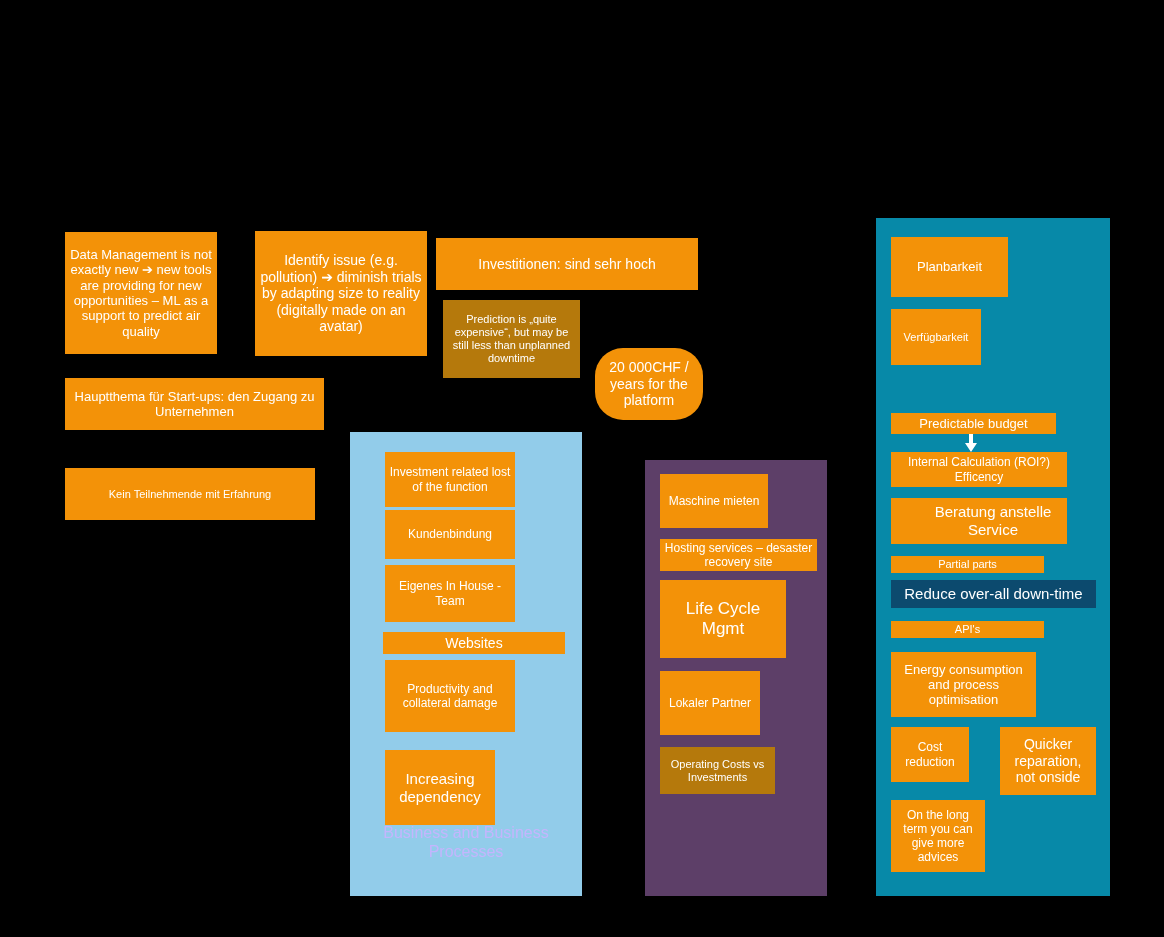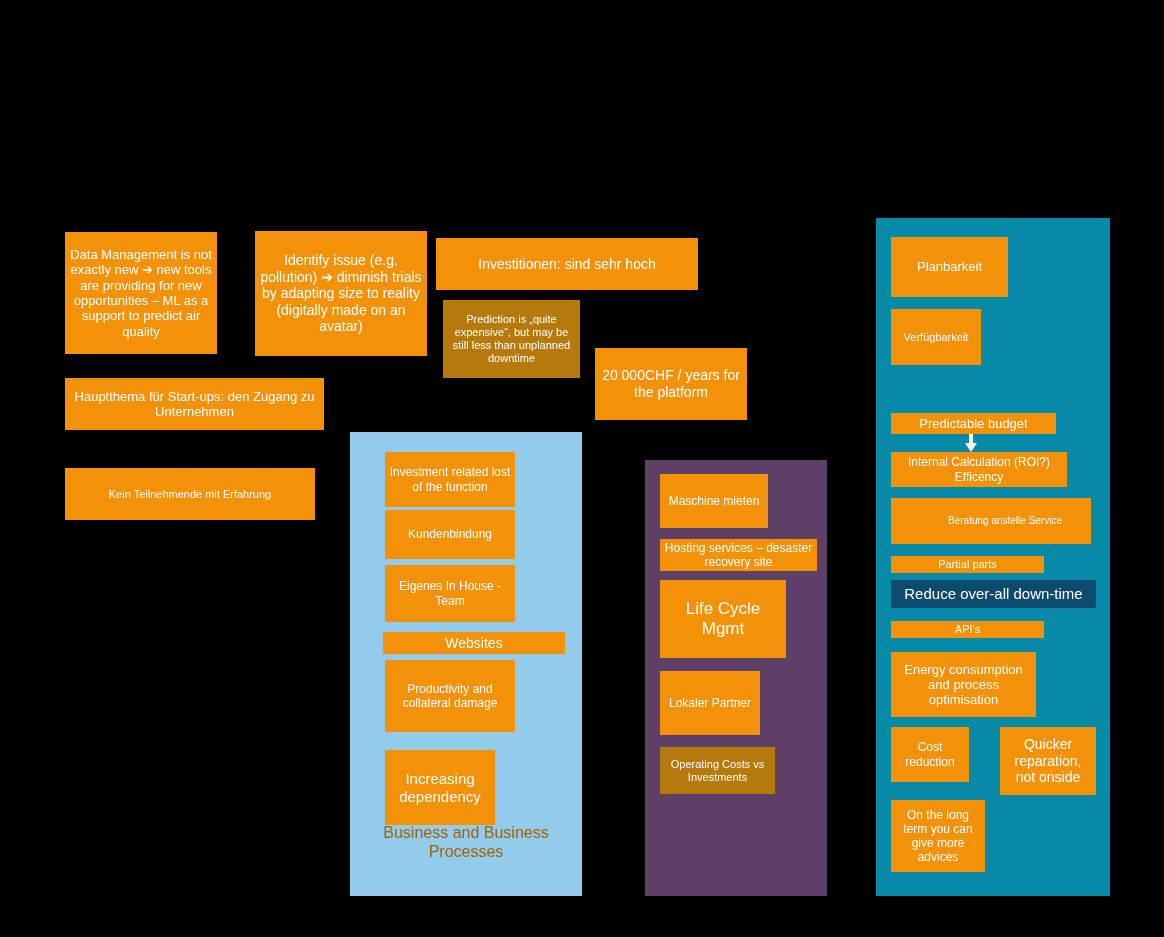--- a/index.html
+++ b/index.html
@@ -29,36 +29,36 @@
     background: #f39208;
     line-height: 1.18;
     padding: 2px 4px;
     font-weight: normal;
   }
   .card.dark { background: #b5790c; }
   .card.cyan { background: #0c4a6e; }
   .caption {
     position: absolute;
     text-align: center;
-    color: #a16207;
+    color: #c4b5fd;
     line-height: 1.2;
   }
   .arrow {
     position: absolute;
   }
 </style>
 </head>
 <body>
 
 <div id="canvas">
     <div class="card" style="left: 65px; top: 232px; width: 152px; height: 122px; font-size: 13px;">Data Management is not exactly new ➔ new tools are providing for new opportunities – ML as a support to predict air quality</div>
     <div class="card" style="left: 255px; top: 231px; width: 172px; height: 125px; font-size: 14px;">Identify issue (e.g. pollution) ➔ diminish trials by adapting size to reality (digitally made on an avatar)</div>
     <div class="card" style="left: 436px; top: 238px; width: 262px; height: 52px; font-size: 14px;">Investitionen: sind sehr hoch</div>
     <div class="card dark" style="left: 443px; top: 300px; width: 137px; height: 78px; font-size: 11px;">Prediction is „quite expensive“, but may be still less than unplanned downtime</div>
-    <div class="card" style="left: 595px; top: 348px; width: 152px; height: 72px; font-size: 14px;">20 000CHF / years  for the platform</div>
+    <div class="card" style="left: 595px; top: 348px; width: 108px; height: 72px; font-size: 14px; border-radius: 28px;">20 000CHF / years  for the platform</div>
     <div class="card" style="left: 65px; top: 378px; width: 259px; height: 52px; font-size: 13px;">Hauptthema für Start-ups: den Zugang zu Unternehmen</div>
     <div class="card" style="left: 65px; top: 468px; width: 250px; height: 52px; font-size: 11px;">Kein Teilnehmende mit Erfahrung</div>
     <div class="col" style="left: 350px; top: 432px; width: 232px; height: 464px; background: rgb(146, 204, 234);"></div>
     <div class="card" style="left: 385px; top: 452px; width: 130px; height: 55px; font-size: 12px;">Investment related lost of the function</div>
     <div class="card" style="left: 385px; top: 510px; width: 130px; height: 49px; font-size: 12px;">Kundenbindung</div>
     <div class="card" style="left: 385px; top: 565px; width: 130px; height: 57px; font-size: 12px;">Eigenes In House - Team</div>
     <div class="card" style="left: 383px; top: 632px; width: 182px; height: 22px; font-size: 14px;">Websites</div>
     <div class="card" style="left: 385px; top: 660px; width: 130px; height: 72px; font-size: 12px; text-align: center;">Productivity and collateral damage</div>
     <div class="card" style="left: 385px; top: 750px; width: 110px; height: 75px; font-size: 15px;">Increasing dependency</div>
     <div class="caption" style="left: 350px; top: 823px; width: 232px; font-size: 16px;">Business and Business Processes</div>
@@ -66,21 +66,21 @@
     <div class="card" style="left: 660px; top: 474px; width: 108px; height: 54px; font-size: 12px;">Maschine mieten</div>
     <div class="card" style="left: 660px; top: 539px; width: 157px; height: 32px; font-size: 12px;">Hosting services – desaster recovery site</div>
     <div class="card" style="left: 660px; top: 580px; width: 126px; height: 78px; font-size: 17px;">Life Cycle Mgmt</div>
     <div class="card" style="left: 660px; top: 671px; width: 100px; height: 64px; font-size: 12px;">Lokaler Partner</div>
     <div class="card dark" style="left: 660px; top: 747px; width: 115px; height: 47px; font-size: 11px;">Operating Costs vs Investments</div>
     <div class="col" style="left: 876px; top: 218px; width: 234px; height: 678px; background: rgb(7, 137, 168);"></div>
     <div class="card" style="left: 891px; top: 237px; width: 117px; height: 60px; font-size: 13px;">Planbarkeit</div>
     <div class="card" style="left: 891px; top: 309px; width: 90px; height: 56px; font-size: 11px;">Verfügbarkeit</div>
     <div class="card" style="left: 891px; top: 413px; width: 165px; height: 21px; font-size: 13px;">Predictable budget</div>
     <div class="card" style="left: 891px; top: 452px; width: 176px; height: 35px; font-size: 12px;">Internal Calculation (ROI?) Efficency</div>
-    <div class="card" style="left: 891px; top: 498px; width: 200px; height: 46px; font-size: 10px; padding-left: 32px;">Beratung anstelle Service</div>
+    <div class="card" style="left: 891px; top: 498px; width: 176px; height: 46px; font-size: 15px; padding-left: 32px;">Beratung anstelle Service</div>
     <div class="card" style="left: 891px; top: 556px; width: 153px; height: 17px; font-size: 11px;">Partial parts</div>
     <div class="card cyan" style="left: 891px; top: 580px; width: 205px; height: 28px; font-size: 15px;">Reduce over-all down-time</div>
     <div class="card" style="left: 891px; top: 621px; width: 153px; height: 17px; font-size: 11px;">API's</div>
     <div class="card" style="left: 891px; top: 652px; width: 145px; height: 65px; font-size: 13px;">Energy consumption and process optimisation</div>
     <div class="card" style="left: 891px; top: 727px; width: 78px; height: 55px; font-size: 12px;">Cost reduction</div>
     <div class="card" style="left: 1000px; top: 727px; width: 96px; height: 68px; font-size: 14px;">Quicker reparation, not onside</div>
     <div class="card" style="left: 891px; top: 800px; width: 94px; height: 72px; font-size: 12px;">On the long term you can give more advices</div>
     <div class="arrow" style="left: 964px; top: 434px; width: 14px; height: 18px;"><svg width="14" height="18" viewBox="0 0 14 18">
         <path d="M5 0 H9 V9 H13 L7 18 L1 9 H5 Z" fill="#ffffff"></path>
       </svg></div>

